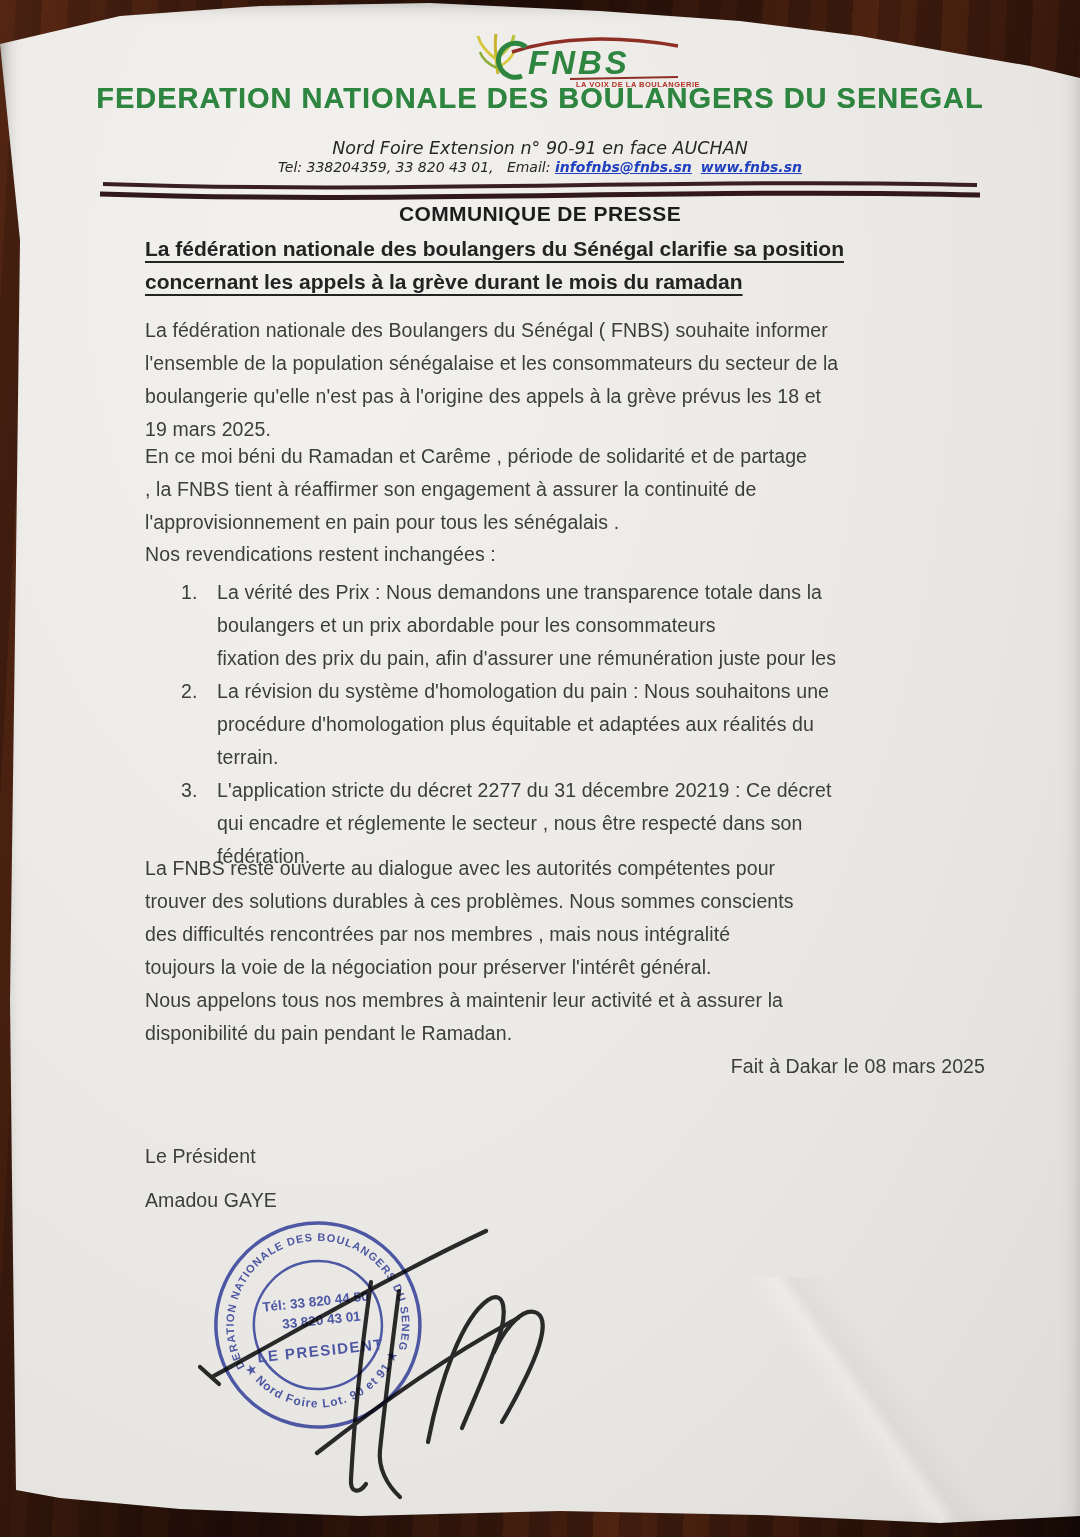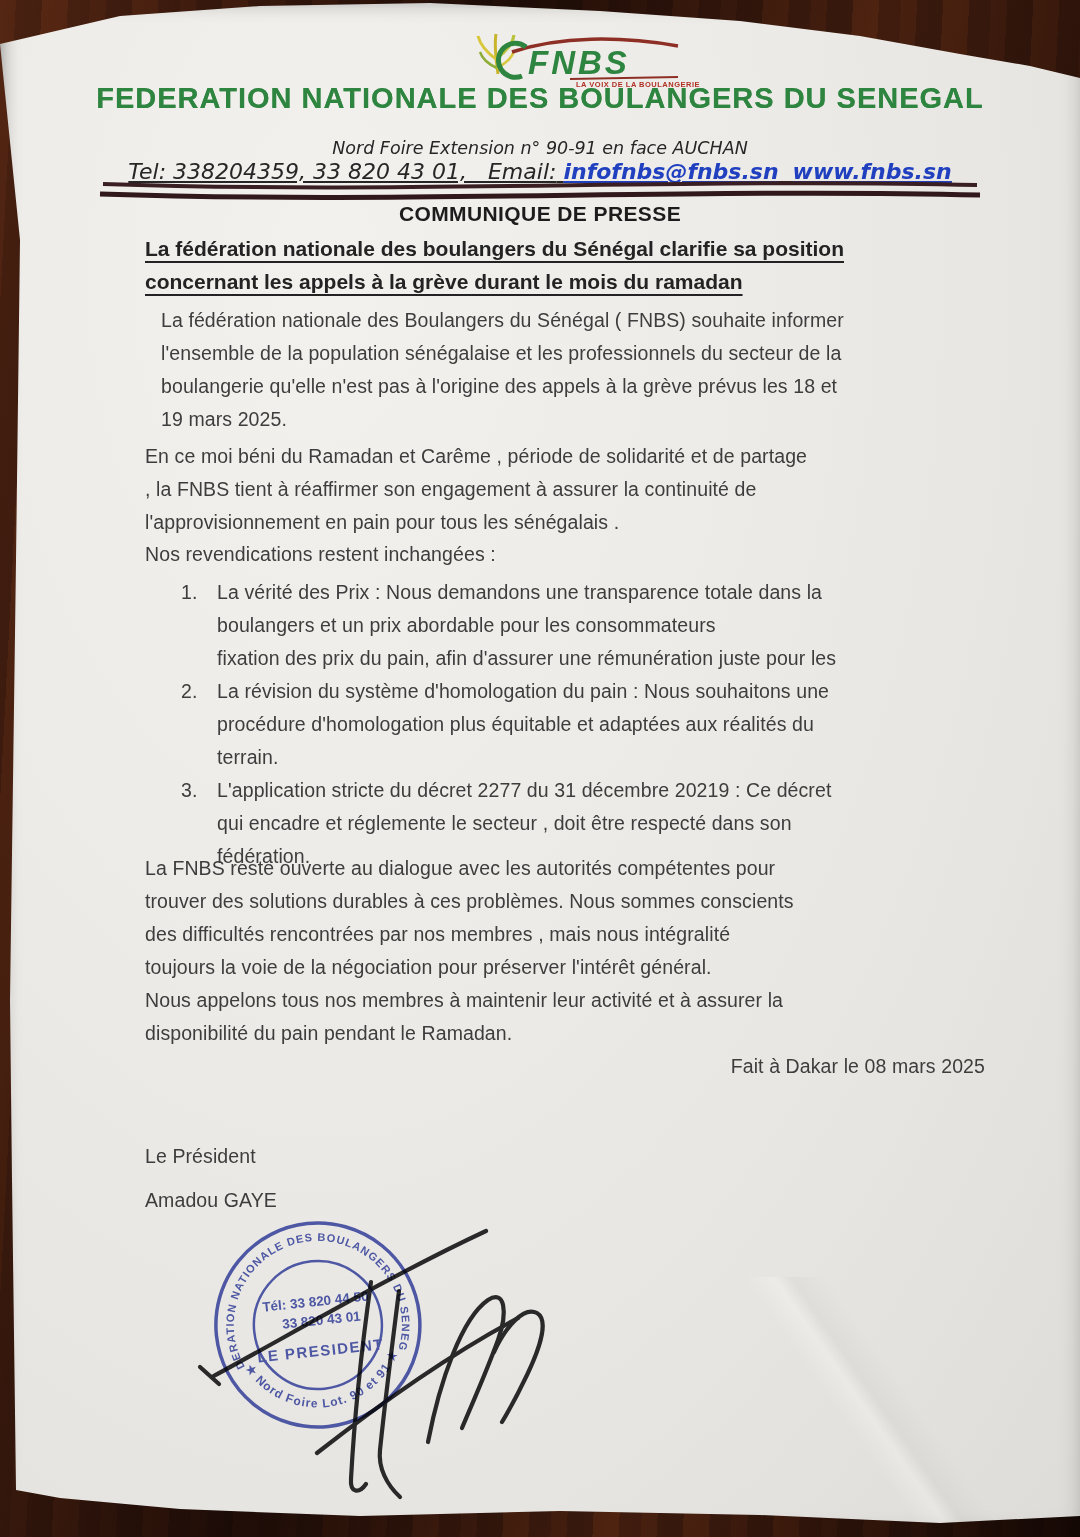--- a/index.html
+++ b/index.html
@@ -31,29 +31,29 @@
     opacity:.5;pointer-events:none;
   }
   .abs{position:absolute;}
   .center{left:0;right:0;text-align:center;}
   
   .org-name{top:82px;font-size:29px;font-weight:bold;color:#2e8540;letter-spacing:1px;
     text-shadow:0 0 .5px rgba(46,133,64,.8);}
   .hdr-small{font-family:"DejaVu Sans", sans-serif;font-style:italic;color:#262626;}
   .affil{top:114px;font-size:16.5px;}
   .addr{top:138px;font-size:17.5px;}
-  .telline{top:159px;font-size:22px;text-decoration:underline;}
+  .telline{top:159px;font-size:14px;}
   .link{color:#2040c0;text-decoration:underline;font-weight:bold;font-style:italic;}
   
   .doc-type{top:202px;font-size:21px;font-weight:bold;color:#1c1c1c;letter-spacing:.4px;}
   .headline{left:145px;top:233px;width:840px;font-size:21px;font-weight:bold;color:#232323;line-height:32px;}
   .headline .tline{text-decoration:underline;text-decoration-thickness:2px;text-underline-offset:5px;}
   .btxt{left:145px;width:840px;font-size:19.5px;color:#3d3d3d;line-height:33px;letter-spacing:.1px;}
   .tline{white-space:nowrap;height:33px;}
-  .p1{top:304px;margin-left:16px;} .p2{top:440px;} .intro{top:538px;}
+  .p1{top:314px;} .p2{top:440px;} .intro{top:538px;}
   .olist{top:576px;}
   .li{display:flex;}
   .li .num{width:36px;flex:0 0 36px;padding-left:36px;}
   .li .litext{flex:1;}
   .p3{top:852px;} .p4{top:984px;}
   .dateline{top:1050px;text-align:right;}
   .president{top:1140px;} .signatory{top:1184px;}
   
   .stamp{left:198px;top:1203px;transform:rotate(-6deg);opacity:.88;mix-blend-mode:multiply;}
   .signature{left:140px;top:1180px;mix-blend-mode:multiply;}
@@ -96,21 +96,21 @@
 
   <div class="abs center doc-type">COMMUNIQUE DE PRESSE</div>
 
   <div class="abs headline">
     <div class="tline">La fédération nationale des boulangers du Sénégal clarifie sa position</div>
     <div class="tline">concernant les appels à la grève durant le mois du ramadan</div>
   </div>
 
   <div class="abs btxt p1">
     <div class="tline">La fédération nationale des Boulangers du Sénégal ( FNBS) souhaite informer</div>
-    <div class="tline">l'ensemble de la population sénégalaise et les professionnels du secteur de la</div>
+    <div class="tline">l'ensemble de la population sénégalaise et les consommateurs du secteur de la</div>
     <div class="tline">boulangerie qu'elle n'est pas à l'origine des appels à la grève prévus les 18 et</div>
     <div class="tline">19 mars 2025.</div>
   </div>
 
   <div class="abs btxt p2">
     <div class="tline">En ce moi béni du Ramadan et Carême , période de solidarité et de partage</div>
     <div class="tline">, la FNBS tient à réaffirmer son engagement  à assurer la continuité de</div>
     <div class="tline">l'approvisionnement en pain pour tous les sénégalais .</div>
   </div>
 
@@ -132,21 +132,21 @@
       <div class="litext">
         <div class="tline">La révision du système d'homologation du pain : Nous souhaitons une</div>
         <div class="tline">procédure d'homologation plus équitable et adaptées aux réalités du</div>
         <div class="tline">terrain.</div>
       </div>
     </div>
     <div class="li">
       <div class="num">3.</div>
       <div class="litext">
         <div class="tline">L'application stricte du décret 2277 du 31 décembre 20219 : Ce décret</div>
-        <div class="tline">qui encadre et réglemente le secteur , doit être respecté dans son</div>
+        <div class="tline">qui encadre et réglemente le secteur , nous être respecté dans son</div>
         <div class="tline">fédération.</div>
       </div>
     </div>
   </div>
 
   <div class="abs btxt p3">
     <div class="tline">La FNBS reste ouverte au dialogue avec les autorités compétentes pour</div>
     <div class="tline">trouver des solutions durables à ces problèmes. Nous sommes conscients</div>
     <div class="tline">des difficultés rencontrées par nos membres , mais nous intégralité</div>
     <div class="tline">toujours la voie de la négociation pour préserver l'intérêt général.</div>

